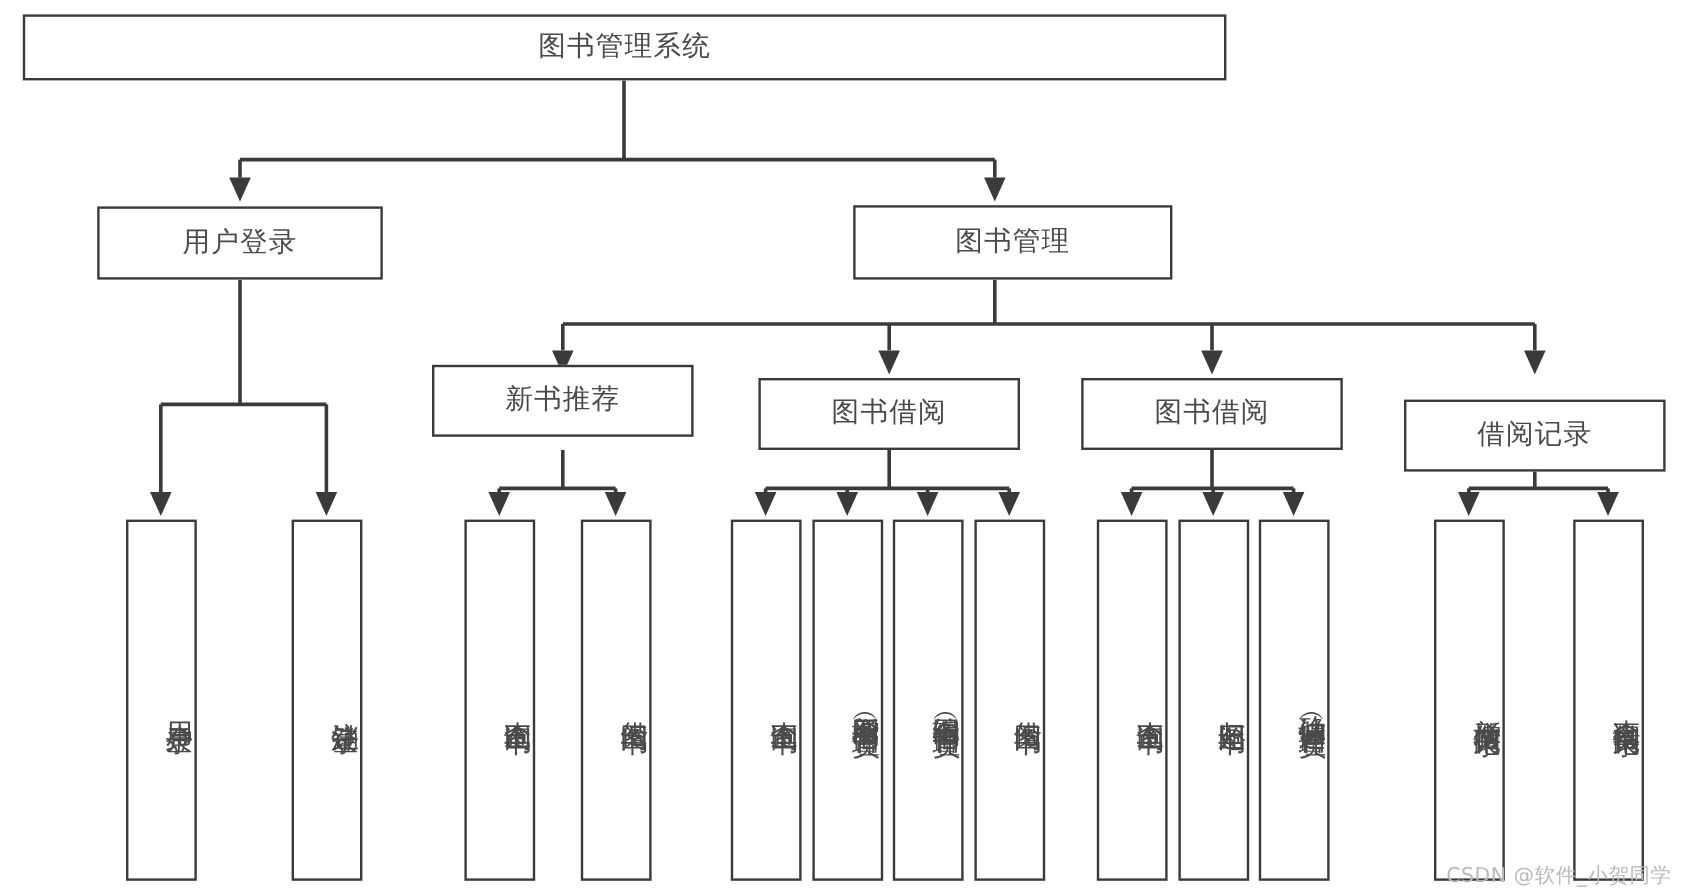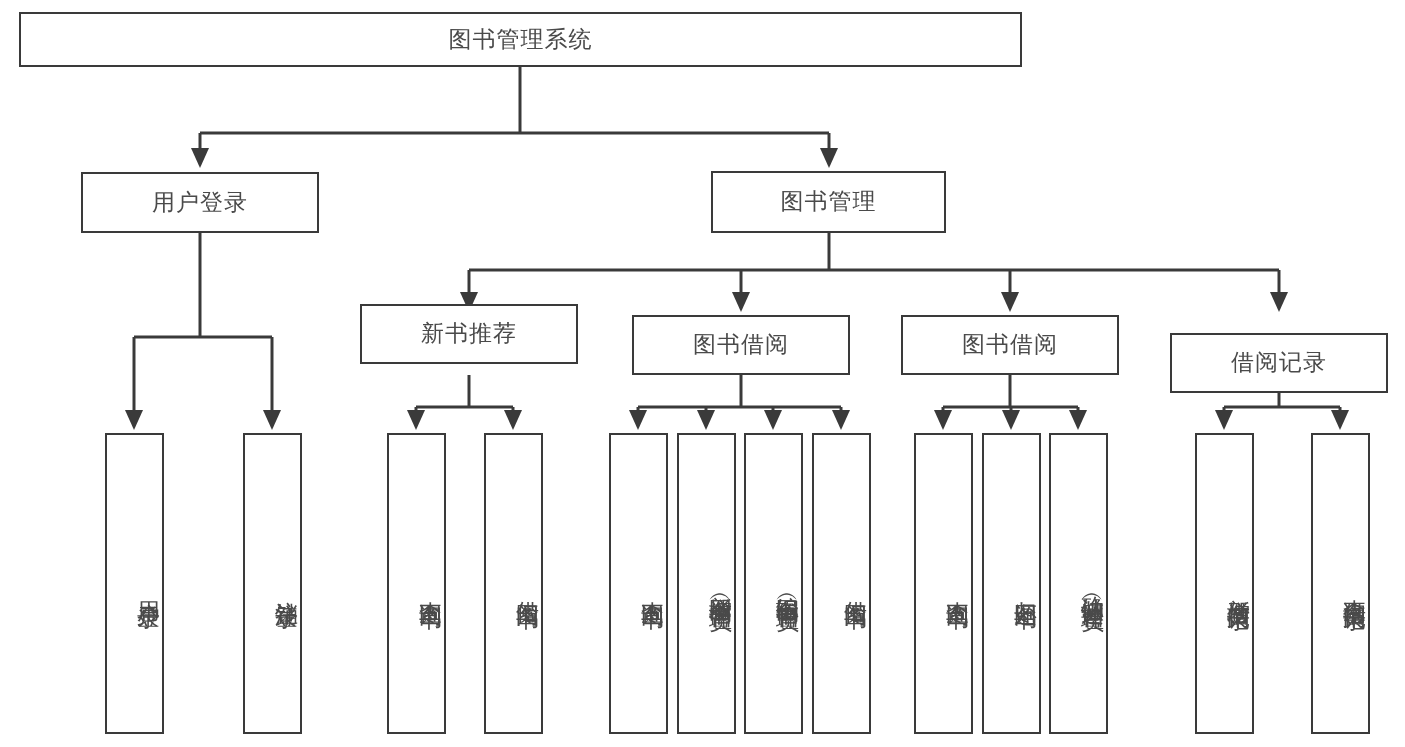--- a/index.html
+++ b/index.html
@@ -119,21 +119,21 @@
       <line x1="1340" y1="407" x2="1340" y2="410" class="edge"></line>
       <polygon points="1331,410 1349,410 1340,430" class="arrowhead"></polygon>
     </svg>
   <div id="nodes">
       <div class="node h" style="left: 19px; top: 12px; width: 1003px; height: 55px; text-align: center;">
         <span class="node-label">图书管理系统</span>
       </div>
       <div class="node h" style="left: 81px; top: 172px; width: 238px; height: 61px;">
         <span class="node-label">用户登录</span>
       </div>
-      <div class="node h" style="left: 711px; top: 171px; width: 235px; height: 62px;">
+      <div class="node h" style="left: 711px; top: 171px; width: 266px; height: 62px;">
         <span class="node-label">图书管理</span>
       </div>
       <div class="node h" style="left: 360px; top: 304px; width: 218px; height: 60px;">
         <span class="node-label">新书推荐</span>
       </div>
       <div class="node h" style="left: 632px; top: 315px; width: 218px; height: 60px; justify-content: center;">
         <span class="node-label">图书借阅</span>
       </div>
       <div class="node h" style="left: 901px; top: 315px; width: 218px; height: 60px;">
         <span class="node-label">图书借阅</span>
@@ -174,13 +174,14 @@
       <div class="node v" style="left: 1049px; top: 433px; width: 59px; height: 301px;">
         <span class="node-label">确认归还（管理员）</span>
       </div>
       <div class="node v" style="left: 1195px; top: 433px; width: 59px; height: 301px;">
         <span class="node-label">新增借阅记录</span>
       </div>
       <div class="node v" style="left: 1311px; top: 433px; width: 59px; height: 301px;">
         <span class="node-label">查询借阅记录</span>
       </div>
     </div>
+  <div class="watermark">CSDN @软件_小贺同学</div>
 </div>
 
 </body></html>

